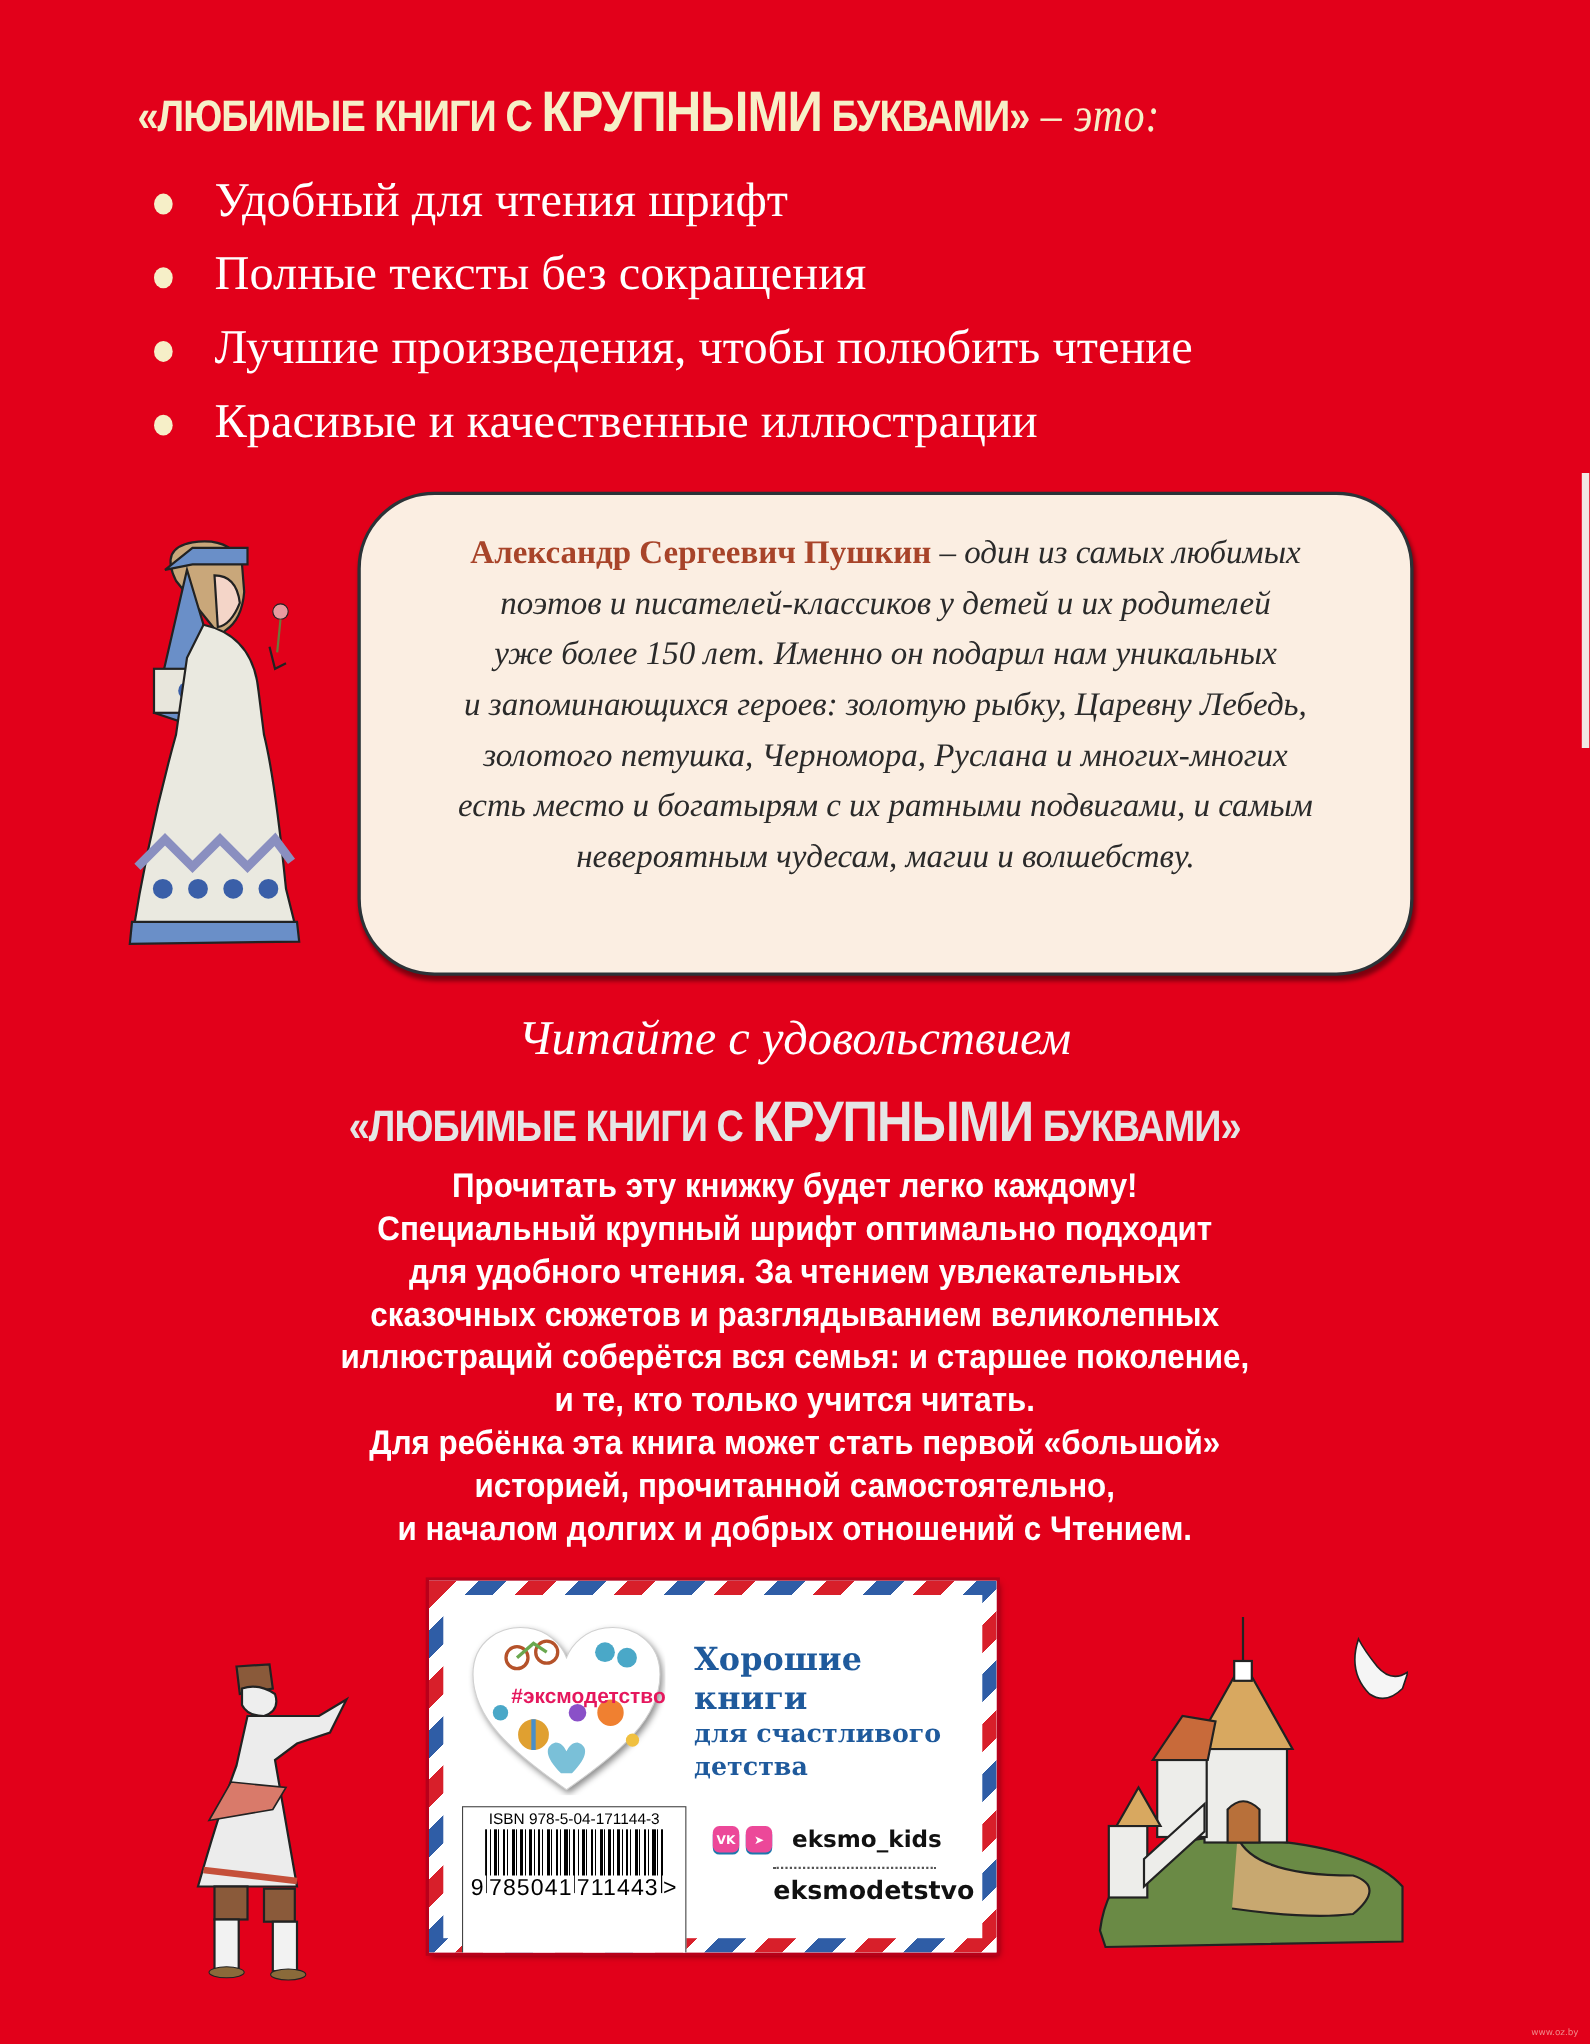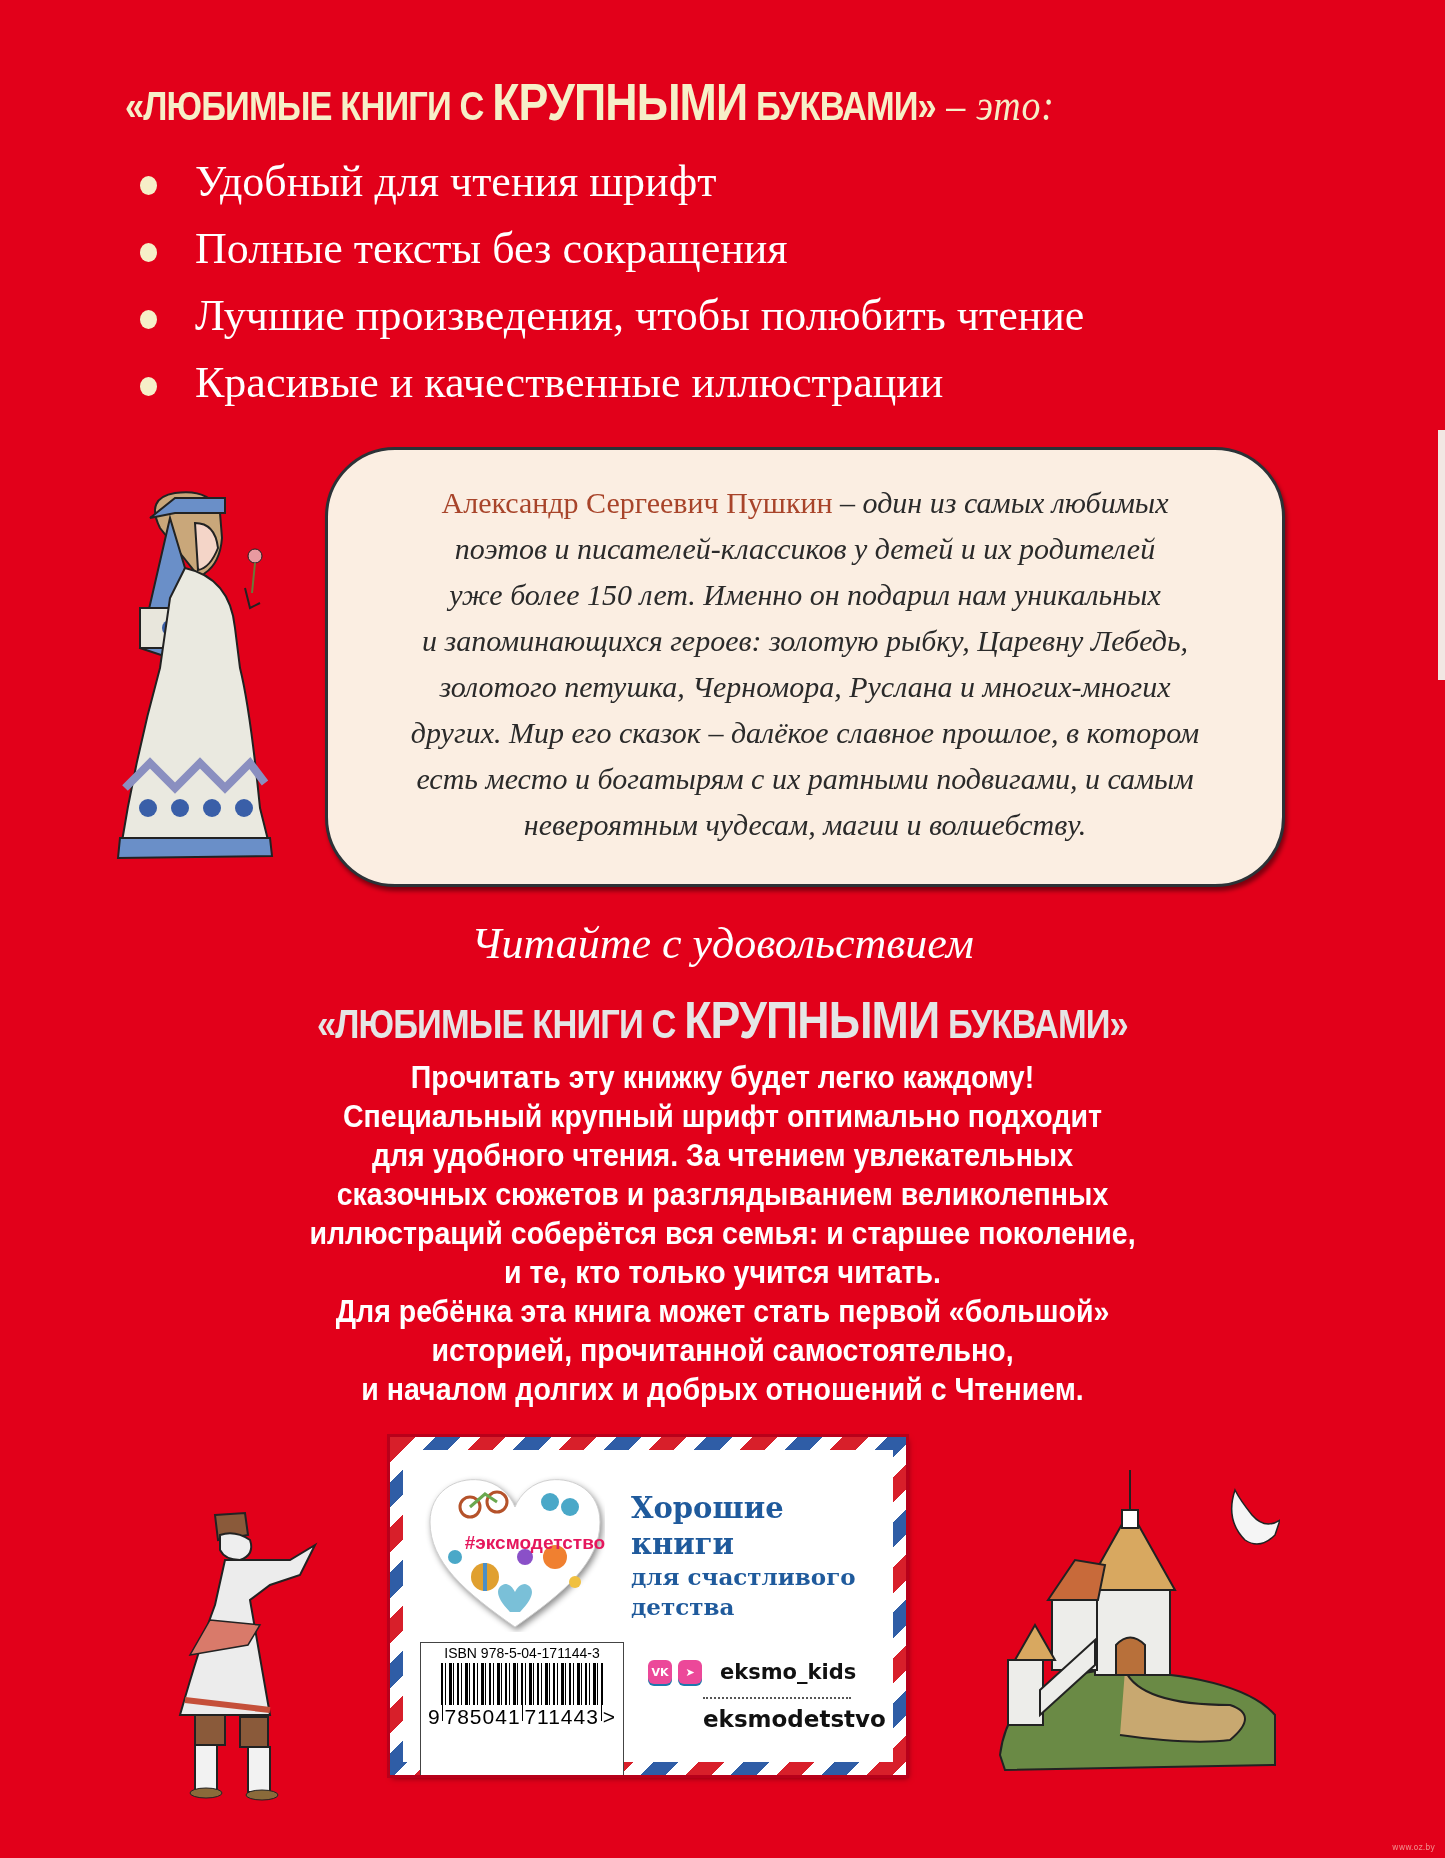--- a/index.html
+++ b/index.html
@@ -26,21 +26,21 @@
     position: absolute; left: 325px; top: 447px; width: 960px; height: 440px;
     background: #fbeee2; border: 3px solid #2b3237; border-radius: 70px;
     box-shadow: 2px 4px 4px rgba(0,0,0,0.45);
     padding: 30px 30px 0;
     text-align: center;
   }
   .bio-box p {
     font-family: "Liberation Serif", serif; font-style: italic; color: #2a2a2a;
     font-size: 30px; line-height: 46px;
   }
-  .bio-box .author { font-style: normal; font-weight: normal; color: #a8442a; }
+  .bio-box .author { font-style: normal; font-weight: bold; color: #a8442a; }
 
   .read-with { position: absolute; left: 0; width: 1445px; top: 918px; text-align: center;
     font-family: "Liberation Serif", serif; font-style: italic; color: #ffffff; font-size: 44px; }
 
   .series-title-2 {
     position: absolute; left: 0; width: 1445px; top: 990px; text-align: center;
     font-family: "Liberation Sans", sans-serif; font-weight: bold;
     color: #e5e5e5; font-size: 40px; letter-spacing: -1px; white-space: nowrap;
   }
   .series-title-2 .inner { display: inline-block; transform: scaleX(0.86); }
@@ -134,21 +134,20 @@
   <circle cx="155" cy="78" r="7" fill="#e89aa0" stroke="#222" stroke-width="1"></circle>
   <path d="M155 85 L152 115" stroke="#6a7a3a" stroke-width="2"></path>
 </svg>
 
 <div class="bio-box">
   <p><span class="author">Александр Сергеевич Пушкин</span><span> – один из самых любимых</span></p>
   <p>поэтов и писателей-классиков у детей и их родителей</p>
   <p>уже более 150 лет. Именно он подарил нам уникальных</p>
   <p>и запоминающихся героев: золотую рыбку, Царевну Лебедь,</p>
   <p>золотого петушка, Черномора, Руслана и многих-многих</p>
-  <p>других. Мир его сказок – далёкое славное прошлое, в котором</p>
   <p>есть место и богатырям с их ратными подвигами, и самым</p>
   <p>невероятным чудесам, магии и волшебству.</p>
 </div>
 
 <div class="right-edge"></div>
 
 <div class="read-with">Читайте с удовольствием</div>
 
 <div class="series-title-2">
   <span class="inner"><span>«ЛЮБИМЫЕ КНИГИ С </span><span class="big">КРУПНЫМИ</span><span> БУКВАМИ»</span></span>

